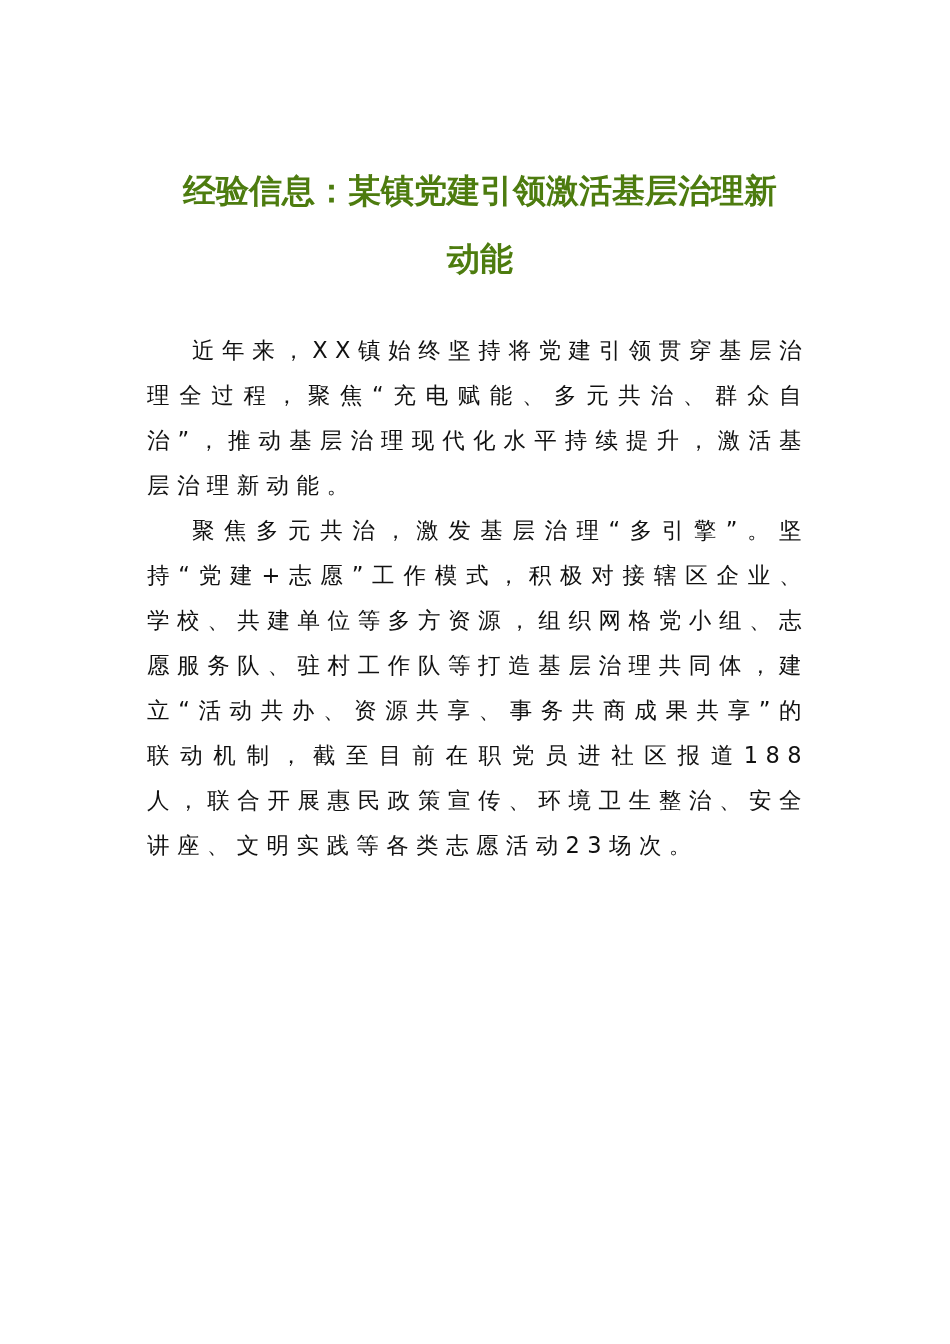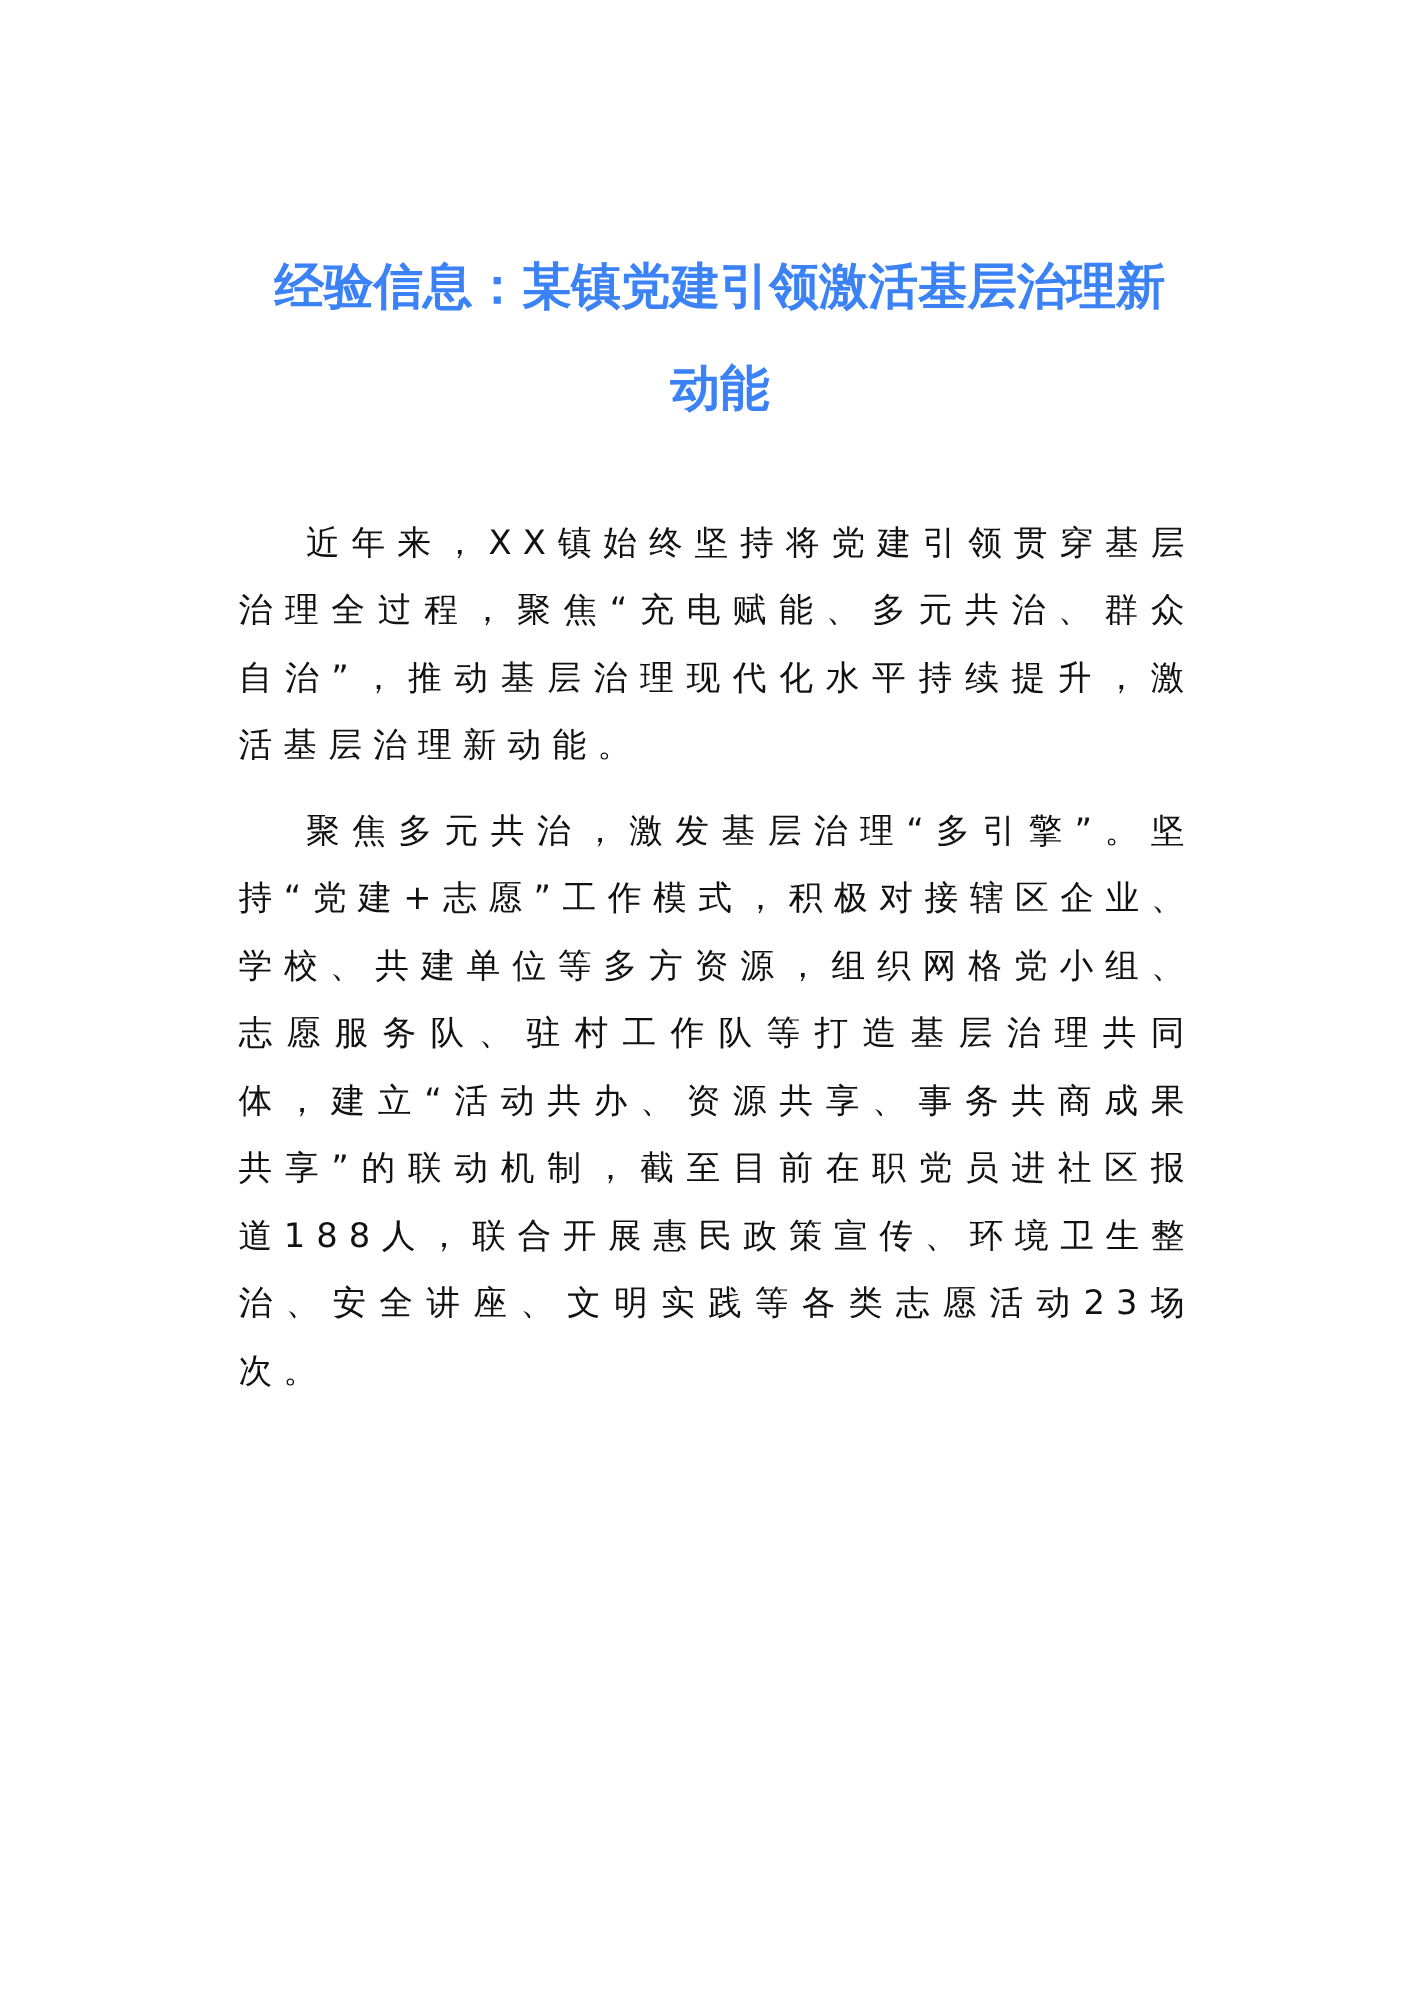--- a/index.html
+++ b/index.html
@@ -23,38 +23,38 @@
     .title {
       position: absolute;
       left: 140px;
       top: 157px;
       width: 680px;
       text-align: center;
       font-family: "DejaVu Serif", "Liberation Serif", serif;
       font-weight: bold;
       font-size: 33px;
       line-height: 68px;
-      color: #3b82f6;
+      color: #4d7c0f;
       margin: 0;
       letter-spacing: 0px;
     }
     .body {
       position: absolute;
       left: 147px;
       top: 328px;
       width: 662px;
       font-family: "DejaVu Sans", "Liberation Sans", sans-serif;
       font-size: 22.5px;
       line-height: 45px;
       color: #111111;
       letter-spacing: 7.4px;
       text-align: justify;
     }
     .body p {
-      margin: 12px;
+      margin: 0;
       text-indent: 2em;
     }
   </style>
 </head>
 <body>
 
 <div class="page">
   <h1 class="title">
     <span>经验信息：某镇党建引领激活基层治理新</span><br>
     <span>动能</span>

